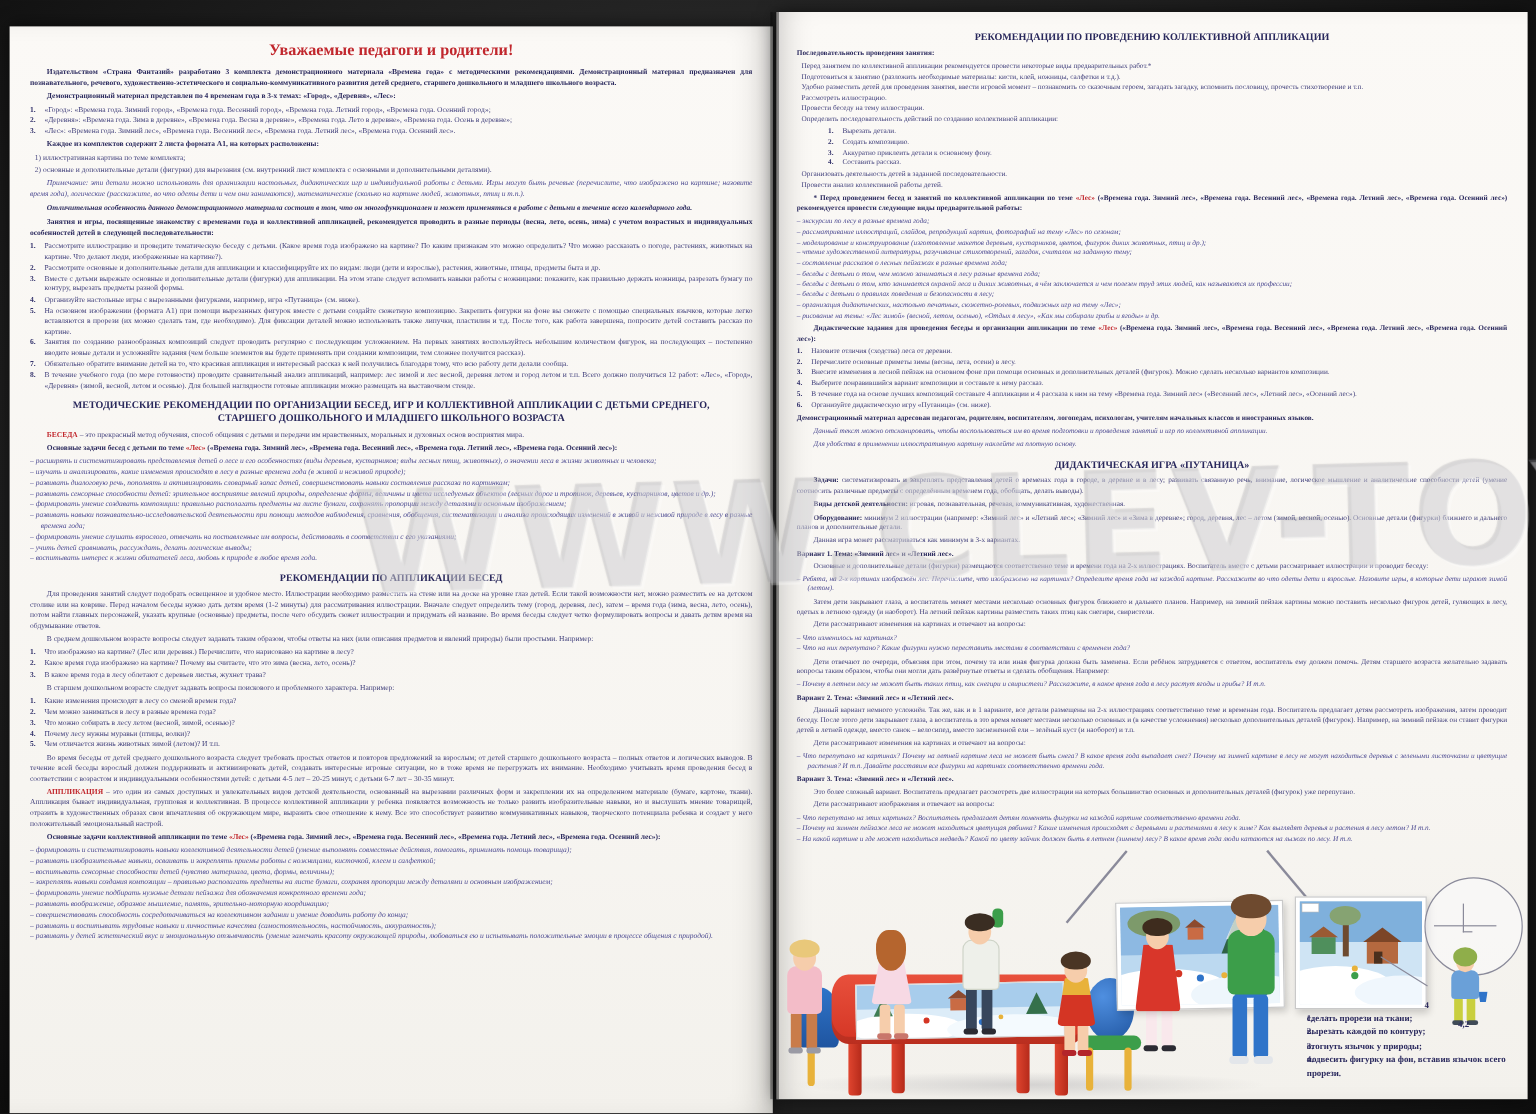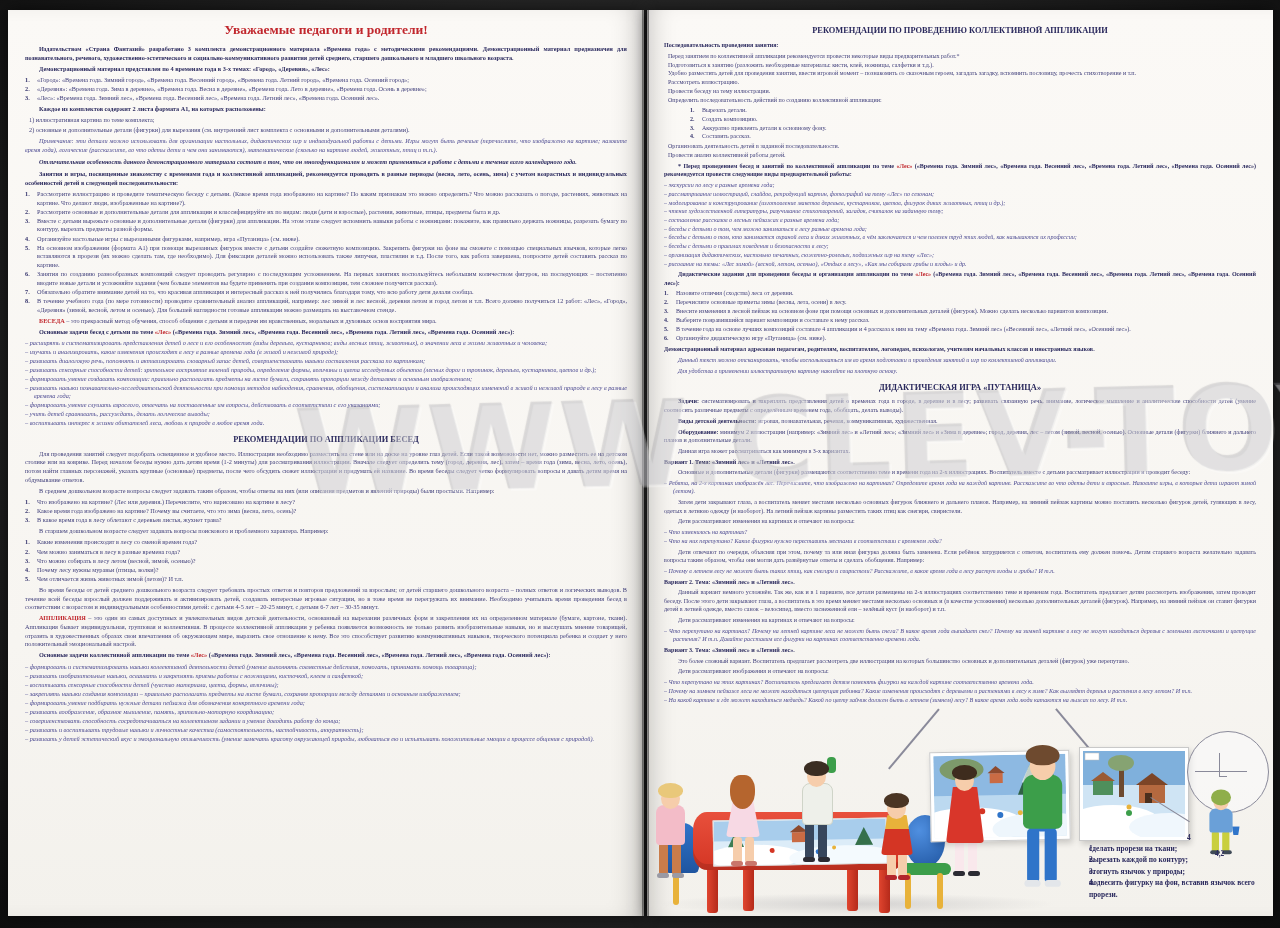--- a/index.html
+++ b/index.html
@@ -1,20 +1,20 @@
 <!DOCTYPE html>
 <html><head>
 <meta charset="utf-8">
 <style>
   html,body{margin:0;padding:0;background:#181818;}
   #photo{position:relative;width:1280px;height:928px;overflow:hidden;
          background:radial-gradient(ellipse at 50% 45%, #3d3d3d 0%, #262626 55%, #0e0e0e 100%);
          font-family:"Liberation Serif","DejaVu Serif",serif;}
   .pg{position:absolute;top:10px;height:906px;background:linear-gradient(180deg,#fbf9f6 0%,#f7f5f1 70%,#f3f1ec 100%);}
-  .pg.left{left:8px;width:636px;box-shadow:inset -22px 0 30px -20px rgba(0,0,0,.30), 0 0 14px rgba(0,0,0,.6);}
+  .pg.left{left:8px;width:636px;box-shadow:inset -22px 0 30px -20px rgba(0,0,0,.30), 0 0 14px rgba(0,0,0,.6);margin-top:12px;}
   .pg.right{left:647px;width:626px;box-shadow:inset 20px 0 28px -20px rgba(0,0,0,.28), 0 0 14px rgba(0,0,0,.6);}
   .fold{position:absolute;top:10px;left:642px;width:7px;height:906px;
         background:linear-gradient(90deg,rgba(0,0,0,.45),rgba(0,0,0,.15) 45%,rgba(0,0,0,.5));}
   .in{position:absolute;inset:0;padding:9px 17px 6px 17px;overflow:hidden;}
   .pg.left .in{font-size:6.25px;}
   .pg.right .in{font-size:6.05px;}
 
   
   .t-title{color:#c1272d;font-weight:bold;font-size:13.5px;text-align:center;margin:3px 0 7px;}
   .t-heading{color:#29285c;font-weight:bold;font-size:8.4px;text-align:center;margin:7px 14px 4px;line-height:1.3;}
@@ -124,20 +124,21 @@
           </div>
           <div class="li">
             <span class="num">7.</span>
             <span>Обязательно обратите внимание детей на то, что красивая аппликация и интересный рассказ к ней получились благодаря тому, что всю работу дети делали сообща.</span>
           </div>
           <div class="li">
             <span class="num">8.</span>
             <span>В течение учебного года (по мере готовности) проводите сравнительный анализ аппликаций, например: лес зимой и лес весной, деревня летом и город летом и т.п. Всего должно получиться 12 работ: «Лес», «Город», «Деревня» (зимой, весной, летом и осенью). Для большей наглядности готовые аппликации можно размещать на выставочном стенде.</span>
           </div>
         </div>
+        <div class="t-heading">МЕТОДИЧЕСКИЕ РЕКОМЕНДАЦИИ ПО ОРГАНИЗАЦИИ БЕСЕД, ИГР И КОЛЛЕКТИВНОЙ АППЛИКАЦИИ С ДЕТЬМИ СРЕДНЕГО, СТАРШЕГО ДОШКОЛЬНОГО И МЛАДШЕГО ШКОЛЬНОГО ВОЗРАСТА</div>
         <div class="t-p"><span class="rlead">БЕСЕДА</span> – это прекрасный метод обучения, способ общения с детьми и передачи им нравственных, моральных и духовных основ восприятия мира.</div>
         <div class="t-pbold">Основные задачи бесед с детьми по теме <span class="acc">«Лес»</span> («Времена года. Зимний лес», «Времена года. Весенний лес», «Времена года. Летний лес», «Времена года. Осенний лес»):</div>
         <div class="t-dash">
           <div class="di">–  расширять и систематизировать представления детей о лесе и его особенностях (виды деревьев, кустарников; виды лесных птиц, животных), о значении леса в жизни животных и человека;</div>
           <div class="di">–  изучать и анализировать, какие изменения происходят в лесу в разные времена года (в живой и неживой природе);</div>
           <div class="di">–  развивать диалоговую речь, пополнять и активизировать словарный запас детей, совершенствовать навыки составления рассказа по картинкам;</div>
           <div class="di">–  развивать сенсорные способности детей: зрительное восприятие явлений природы, определение формы, величины и цвета исследуемых объектов (лесных дорог и тропинок, деревьев, кустарников, цветов и др.);</div>
           <div class="di">–  формировать умение создавать композиции: правильно располагать предметы на листе бумаги, сохранять пропорции между деталями и основным изображением;</div>
           <div class="di">–  развивать навыки познавательно-исследовательской деятельности при помощи методов наблюдения, сравнения, обобщения, систематизации и анализа происходящих изменений в живой и неживой природе в лесу в разные времена года;</div>
           <div class="di">–  формировать умение слушать взрослого, отвечать на поставленные им вопросы, действовать в соответствии с его указаниями;</div>

